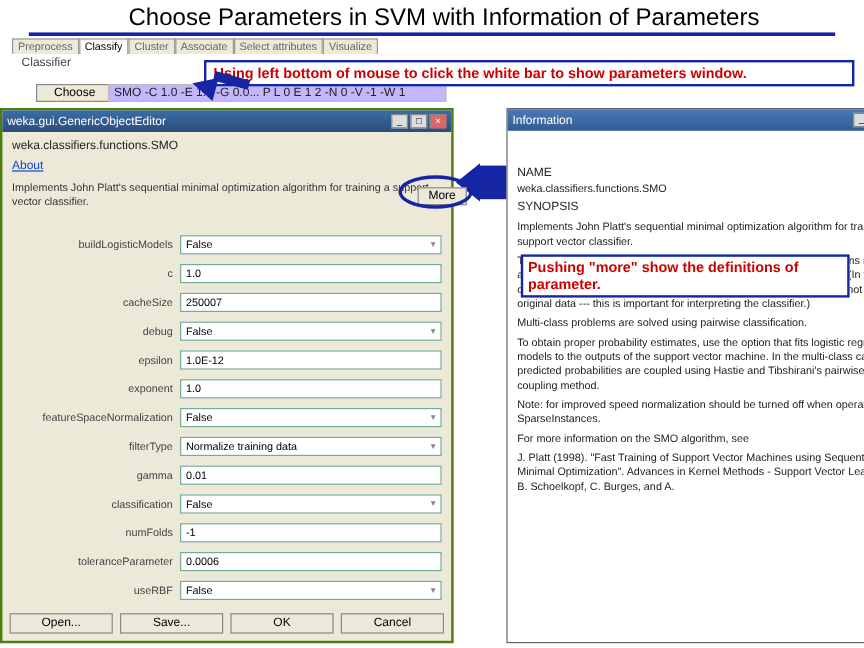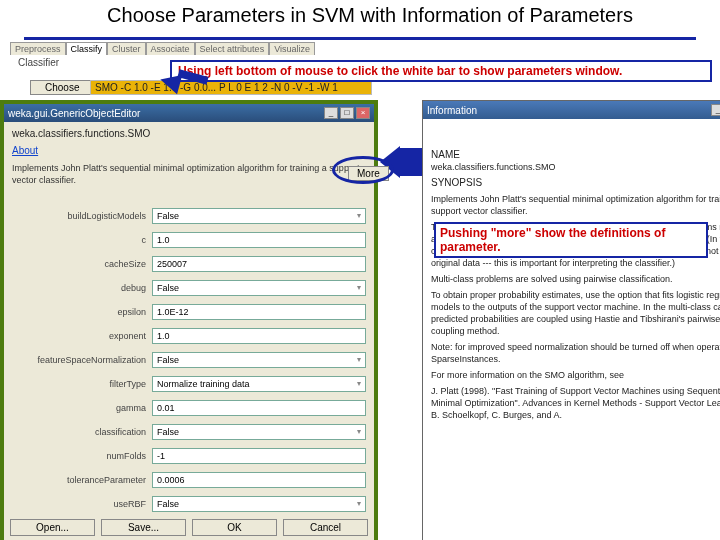--- a/index.html
+++ b/index.html
@@ -1,27 +1,27 @@
 <!DOCTYPE html>
 <html><head>
 <meta charset="utf-8">
 <style>
   * { box-sizing: border-box; font-family: Arial, sans-serif; }
   body { margin: 0; padding: 0; width: 720px; height: 540px; background: #fff; font-size: 10px; position: relative; overflow: hidden; }
-  .slide-title { font-size: 20px; text-align: center; padding: 4px 0 10px; font-weight: normal; color: #000; margin-left: 20px; }
+  .slide-title { font-size: 20px; text-align: center; padding: 4px 0 0; font-weight: normal; color: #000; margin-left: 20px; }
   .hr { border-top: 3px solid #1525a4; margin: 0 24px 2px; }
   .main { position: relative; width: 720px; height: 506px; }
   .tab-bar { position: absolute; left: 10px; top: 0; display: flex; gap: 0; }
   .tab { border: 1px solid #999; border-bottom: none; padding: 1px 4px; font-size: 9px; background: #ece9d8; color: #666; }
   .tab.active { background: #fff; color: #000; }
   .classifier-row { position: absolute; left: 18px; top: 15px; font-size: 10px; color: #444; }
   .choose-btn { position: absolute; left: 30px; top: 38px; display: inline-block; border: 1px solid #888; background: #ece9d8; padding: 1px 14px; font-size: 10px; }
-  .cmdline { position: absolute; left: 90px; top: 38px; font-size: 10px; color: #222; border: 1px solid #bbb; padding: 1px 4px; width: 282px; background: #eab308; }
+  .cmdline { position: absolute; left: 90px; top: 38px; font-size: 10px; color: #222; border: 1px solid #bbb; padding: 1px 4px; width: 282px; background: #c4b5fd; }
   .hint-bar { position: absolute; left: 170px; top: 18px; right: 8px; border: 2px solid #1525a4; background: #fff; color: #cc0000; font-size: 12px; font-weight: bold; padding: 2px 6px; }
-  .editor-win { position: absolute; left: 0; top: 58px; width: 378px; height: 446px; background: #ece9d8; border: 4px solid #4d7c0f; }
+  .editor-win { position: absolute; left: 0; top: 58px; width: 378px; height: 446px; background: #ece9d8; border: 2px solid #4d7c0f; }
   .titlebar { background: linear-gradient(#3b6ea5,#2a4d7a); height: 18px; display: flex; align-items: center; padding: 0 4px; }
   .titlebar .tt { color: #fff; font-size: 10px; flex: 1; }
   .winbtn { width: 14px; height: 12px; background: #ddd; border: 1px solid #888; margin-left: 2px; font-size: 8px; text-align: center; line-height: 10px; }
   .winbtn.close { background: #d66; color: #fff; }
   .editor-body { padding: 6px 8px; }
   .classname { font-size: 10px; color: #222; }
   .about { color: #1144cc; text-decoration: underline; font-size: 10px; margin-top: 6px; }
   .desc { font-size: 9px; color: #333; margin-top: 6px; line-height: 12px; }
   .more-btn { position: absolute; left: 348px; top: 124px; border: 1px solid #888; background: #ece9d8; padding: 1px 8px; font-size: 10px; z-index: 5; }
   .circle { position: absolute; left: 332px; top: 114px; width: 62px; height: 28px; border: 3px solid #1525a4; border-radius: 50%; z-index: 6; pointer-events: none; }

